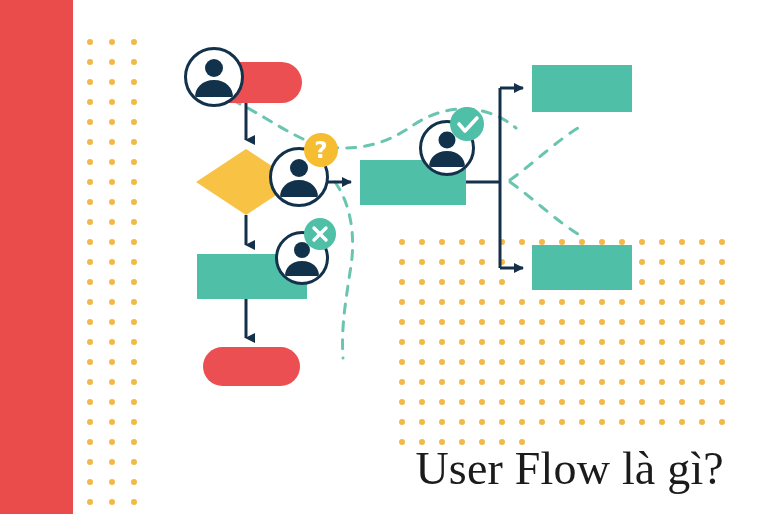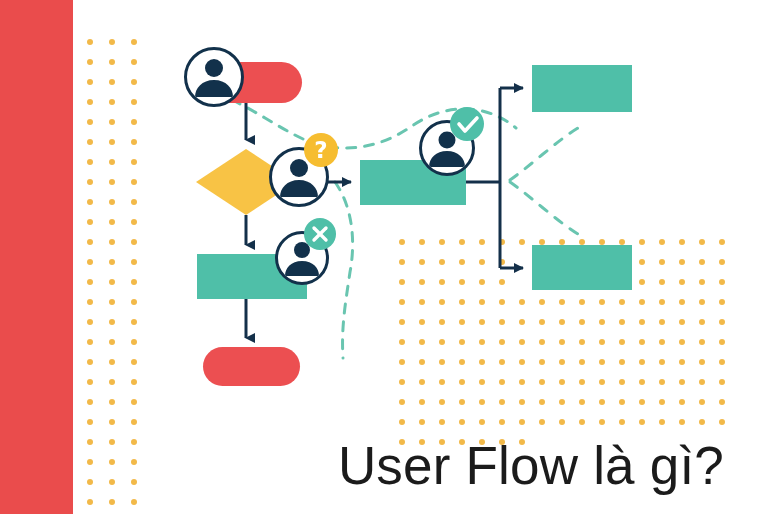--- a/index.html
+++ b/index.html
@@ -22,22 +22,22 @@
     left: 0;
     top: 0;
     width: 768px;
     height: 514px;
     display: block;
   }
   .title-text {
     position: absolute;
     right: 44px;
     bottom: 22px;
-    font-family: Liberation Sans, sans-serif;
-    font-size: 53px;
+    font-family: Liberation Serif, serif;
+    font-size: 46px;
     font-weight: 400;
     letter-spacing: 0.2px;
     color: #1b1b1b;
     line-height: 1;
     white-space: nowrap;
   }
 </style>
 </head>
 <body>
 

